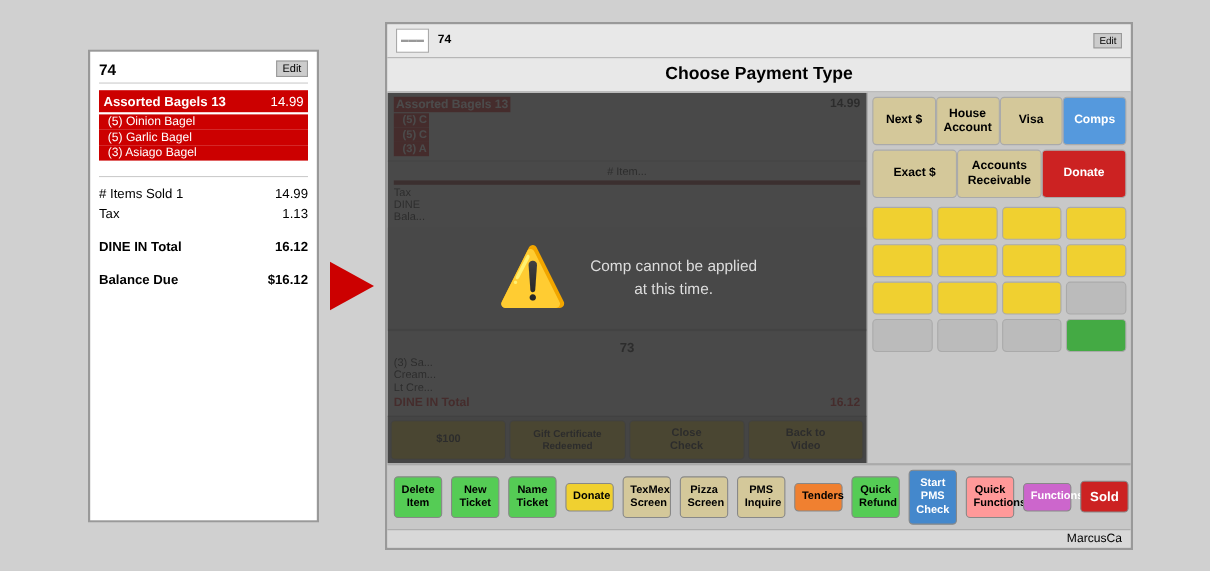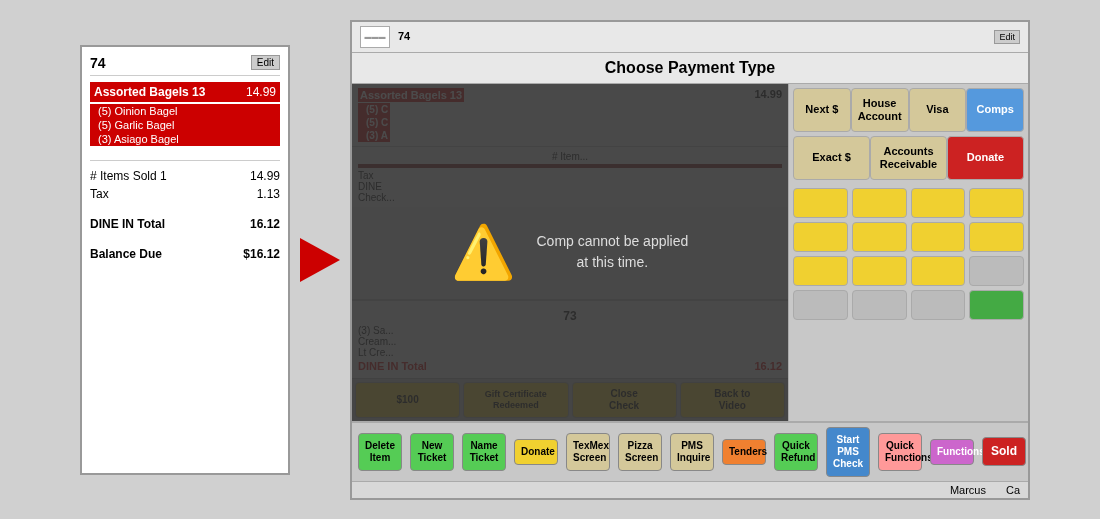--- a/index.html
+++ b/index.html
@@ -288,21 +288,20 @@
     .bottom-btn.purple { background: #cc66cc; color: #fff; }
     .bottom-btn.exit { background: #cc2222; color: #fff; font-size: 12px; font-weight: bold; }
 
     .pos-status-bar {
       background: #d8d8d8;
       border-top: 1px solid #aaa;
       display: flex;
       justify-content: flex-end;
       padding: 2px 8px;
       font-size: 11px;
-      gap: 20px;
     }
     .lower-ticket-num {
       font-size: 12px;
       font-weight: bold;
       margin: 4px 6px 2px;
       text-align: center;
     }
 
     
     .three-col-pay {
@@ -394,21 +393,21 @@
         <div style="display:flex; justify-content:center; font-size:10px; border-bottom:4px solid #7f1d1d; padding-bottom:2px; margin-bottom:2px;">
           <span># Item...</span>
         </div>
         <div style="font-size:10px;">
           <span>Tax</span>
         </div>
         <div style="font-size:10px;">
           <span>DINE</span>
         </div>
         <div style="font-size:10px;">
-          <span>Check...</span>
+          <span>Bala...</span>
         </div>
       </div>
 
       <div class="dialog-overlay">
         <div class="dialog-content">
           <div class="warning-icon">⚠️</div>
           <div class="dialog-message">
             <span>Comp cannot be applied</span><br>
             <span>at this time.</span>
           </div>

